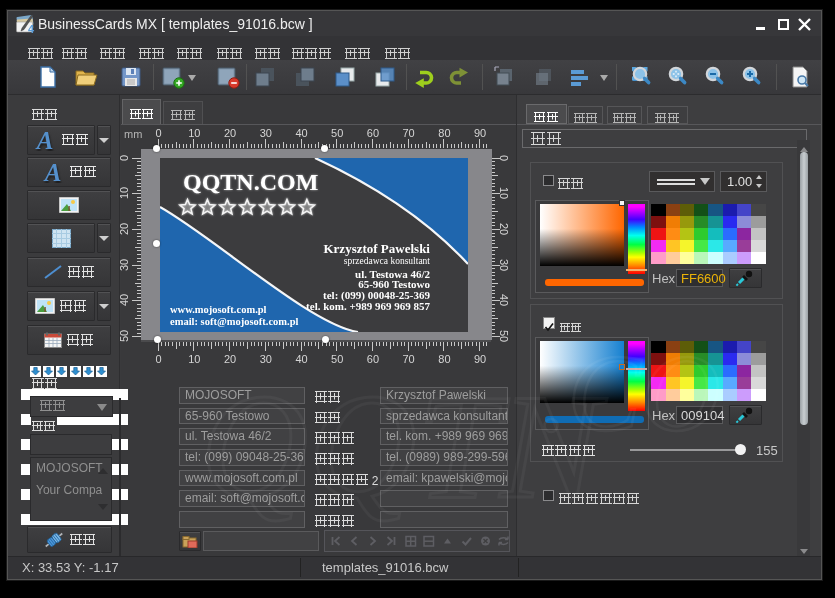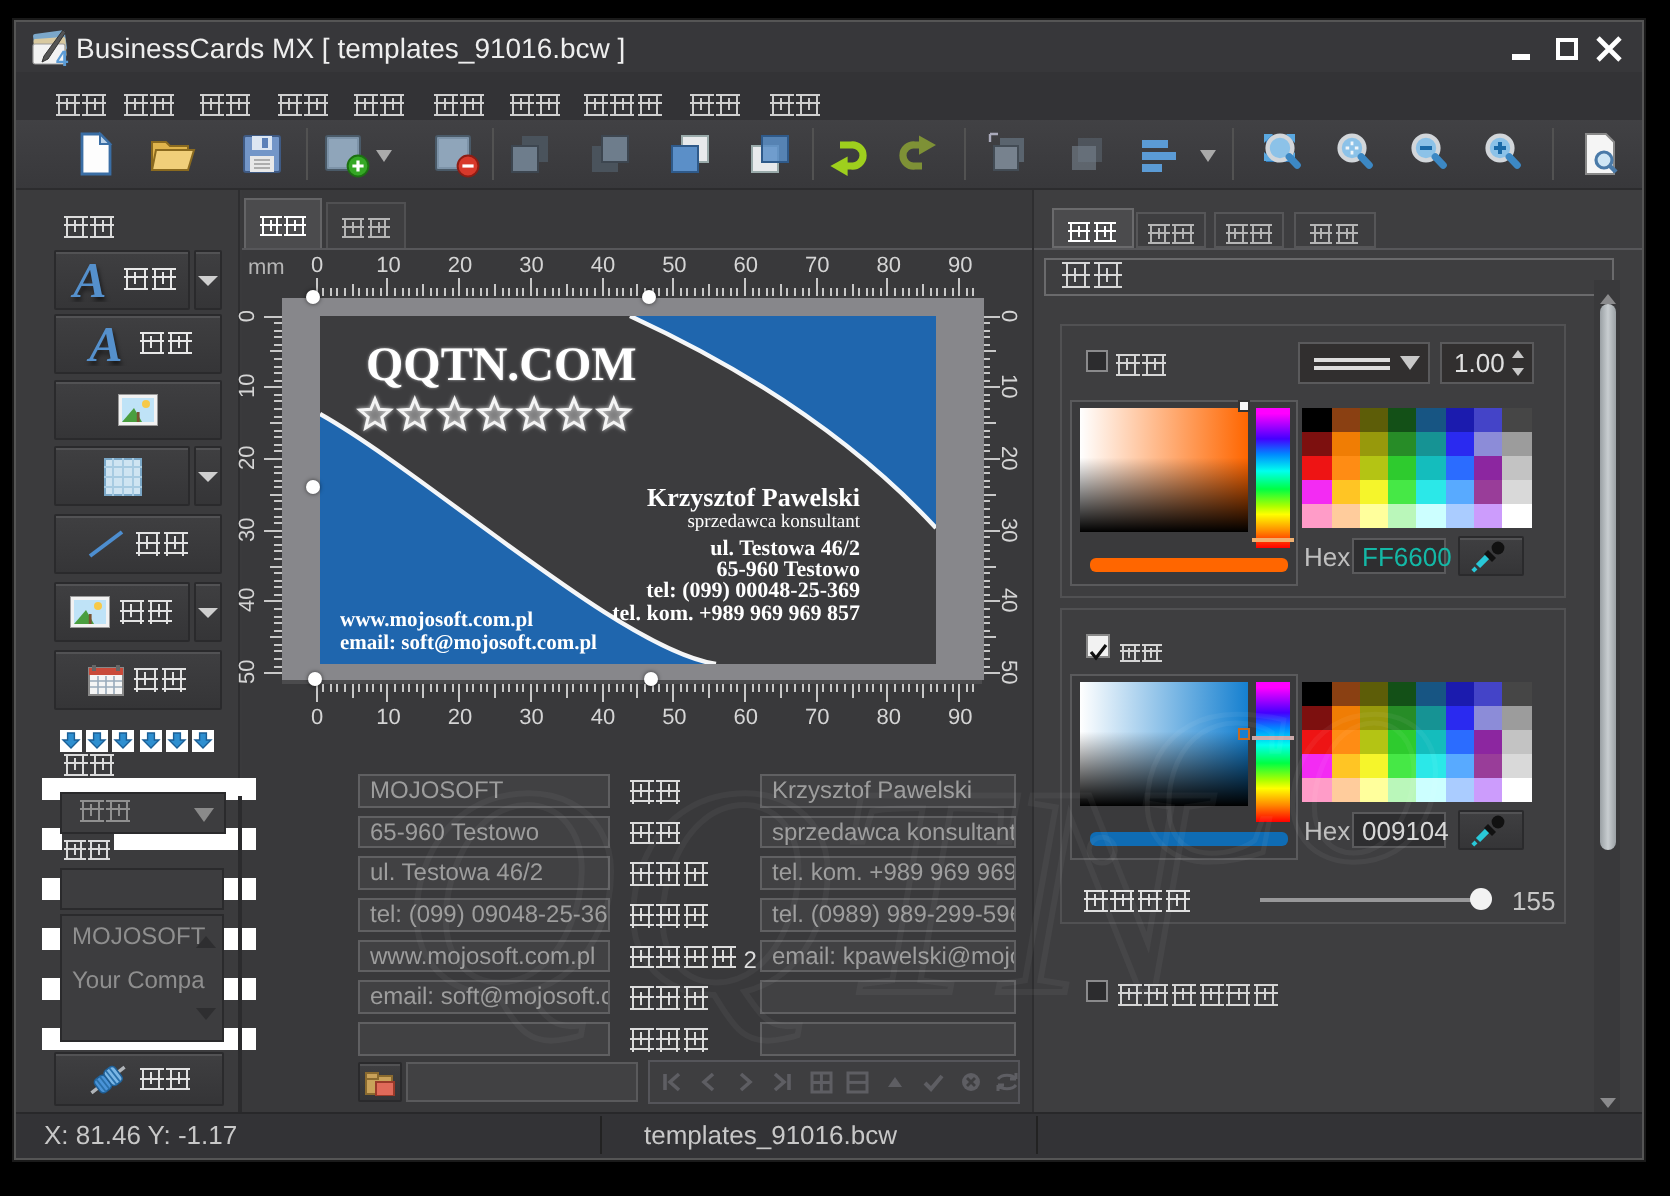--- a/index.html
+++ b/index.html
@@ -724,21 +724,21 @@
     <i style="left:0.0px;top:48px;background:#ff9cc8"></i>
     <i style="left:14.3px;top:48px;background:#ffcc9c"></i>
     <i style="left:28.6px;top:48px;background:#ffff9c"></i>
     <i style="left:42.9px;top:48px;background:#baf7ba"></i>
     <i style="left:57.2px;top:48px;background:#ccffff"></i>
     <i style="left:71.5px;top:48px;background:#aaccff"></i>
     <i style="left:85.8px;top:48px;background:#cc9cfc"></i>
     <i style="left:100.1px;top:48px;background:#ffffff"></i>
   </div>
 <div class="ab" style="left:652px;top:271px;color:#c0c0c0;font-size:13px">Hex</div>
-<div class="ab" style="left:676px;top:269px;width:47px;height:18px;background:#2e2e30;border:1px solid #5a5a5c;color:#14b8a6;font-size:13px;padding:1px 0 0 4px">FF6600</div>
+<div class="ab" style="left:676px;top:269px;width:47px;height:18px;background:#2e2e30;border:1px solid #5a5a5c;color:#eab308;font-size:13px;padding:1px 0 0 4px">FF6600</div>
 <div class="btnL" style="left:728.7px;top:268px;width:33px;height:20px">
     <svg width="20" height="18" viewBox="0 0 20 18">
       <path d="M4,14 L10,8" stroke="#29c8d8" stroke-width="3"></path>
       <path d="M9,6 L13,10 L11,12 L7,8 Z" fill="#111"></path>
       <circle cx="14" cy="5" r="3.2" fill="#111"></circle>
       <path d="M3,15 l-1.6,1.6" stroke="#29c8d8" stroke-width="2"></path>
     </svg>
   </div>
 <div class="ab" style="left:530px;top:304px;width:253px;height:158px;border:1px solid #515153"></div>
 <div class="ab" style="left:543px;top:317px;width:12px;height:12px;background:#f2f2f2;border:1px solid #888"><svg width="10" height="10">
@@ -807,17 +807,17 @@
 <div class="ab" style="left:630px;top:449px;width:111px;height:2px;background:#98989a"></div>
 <div class="ab" style="left:735px;top:443.5px;width:11px;height:11px;border-radius:50%;background:#f2f2f2"></div>
 <div class="ab" style="left:756px;top:443px;color:#c8c8c8;font-size:13px">155</div>
 <div class="ab" style="left:543px;top:490px;width:11px;height:11px;background:#2c2c2e;border:1px solid #8a8a8c"></div>
 <div class="ab" style="left:558px;top:490px;color:#d5d5d5"><i class="cj c13"></i><i class="cj c13"></i><i class="cj c13"></i><i class="cj c13"></i><i class="cj c13"></i><i class="cj c13"></i></div>
 <div class="ab" style="left:797px;top:140px;width:13px;height:420px;background:#39393b"></div>
 <div class="ab" style="left:800px;top:143px;width:0;height:0;border:4px solid transparent;border-bottom:5px solid #8a8a8c"></div>
 <div class="ab" style="left:799.5px;top:152px;width:8px;height:273px;border-radius:4px;background:linear-gradient(90deg,#9aa0a4,#c8cdd0,#9aa0a4)"></div>
 <div class="ab" style="left:800px;top:549px;width:0;height:0;border:4px solid transparent;border-top:5px solid #8a8a8c"></div>
 <div class="ab" style="left:8px;top:556px;width:813px;height:23px;background:#333336;border-top:1px solid #28282a"></div>
-<div class="ab" style="left:22px;top:560px;color:#c8c8c8;font-size:13px">X: 81.46 Y: -1.17</div>
+<div class="ab" style="left:22px;top:560px;color:#c8c8c8;font-size:13px">X: 33.53 Y: -1.17</div>
 <div class="ab" style="left:322px;top:560px;color:#c8c8c8;font-size:13px">templates_91016.bcw</div>
 <div class="ab" style="left:300px;top:558px;width:1px;height:19px;background:#222"></div>
 <div class="ab" style="left:518px;top:558px;width:1px;height:19px;background:#222"></div>
 <div class="ab" style="left:200px;top:360px;width:420px;height:200px;color:transparent;font-family:'Liberation Serif';font-size:150px;font-style:italic;-webkit-text-stroke:3px rgba(255,255,255,0.045);overflow:hidden">QQTN</div>
 <div class="ab" style="left:540px;top:330px;width:260px;height:110px;color:transparent;font-family:'Liberation Serif';font-size:110px;font-style:italic;-webkit-text-stroke:2.5px rgba(255,255,255,0.05);overflow:hidden">.CO</div>
 </body></html>

